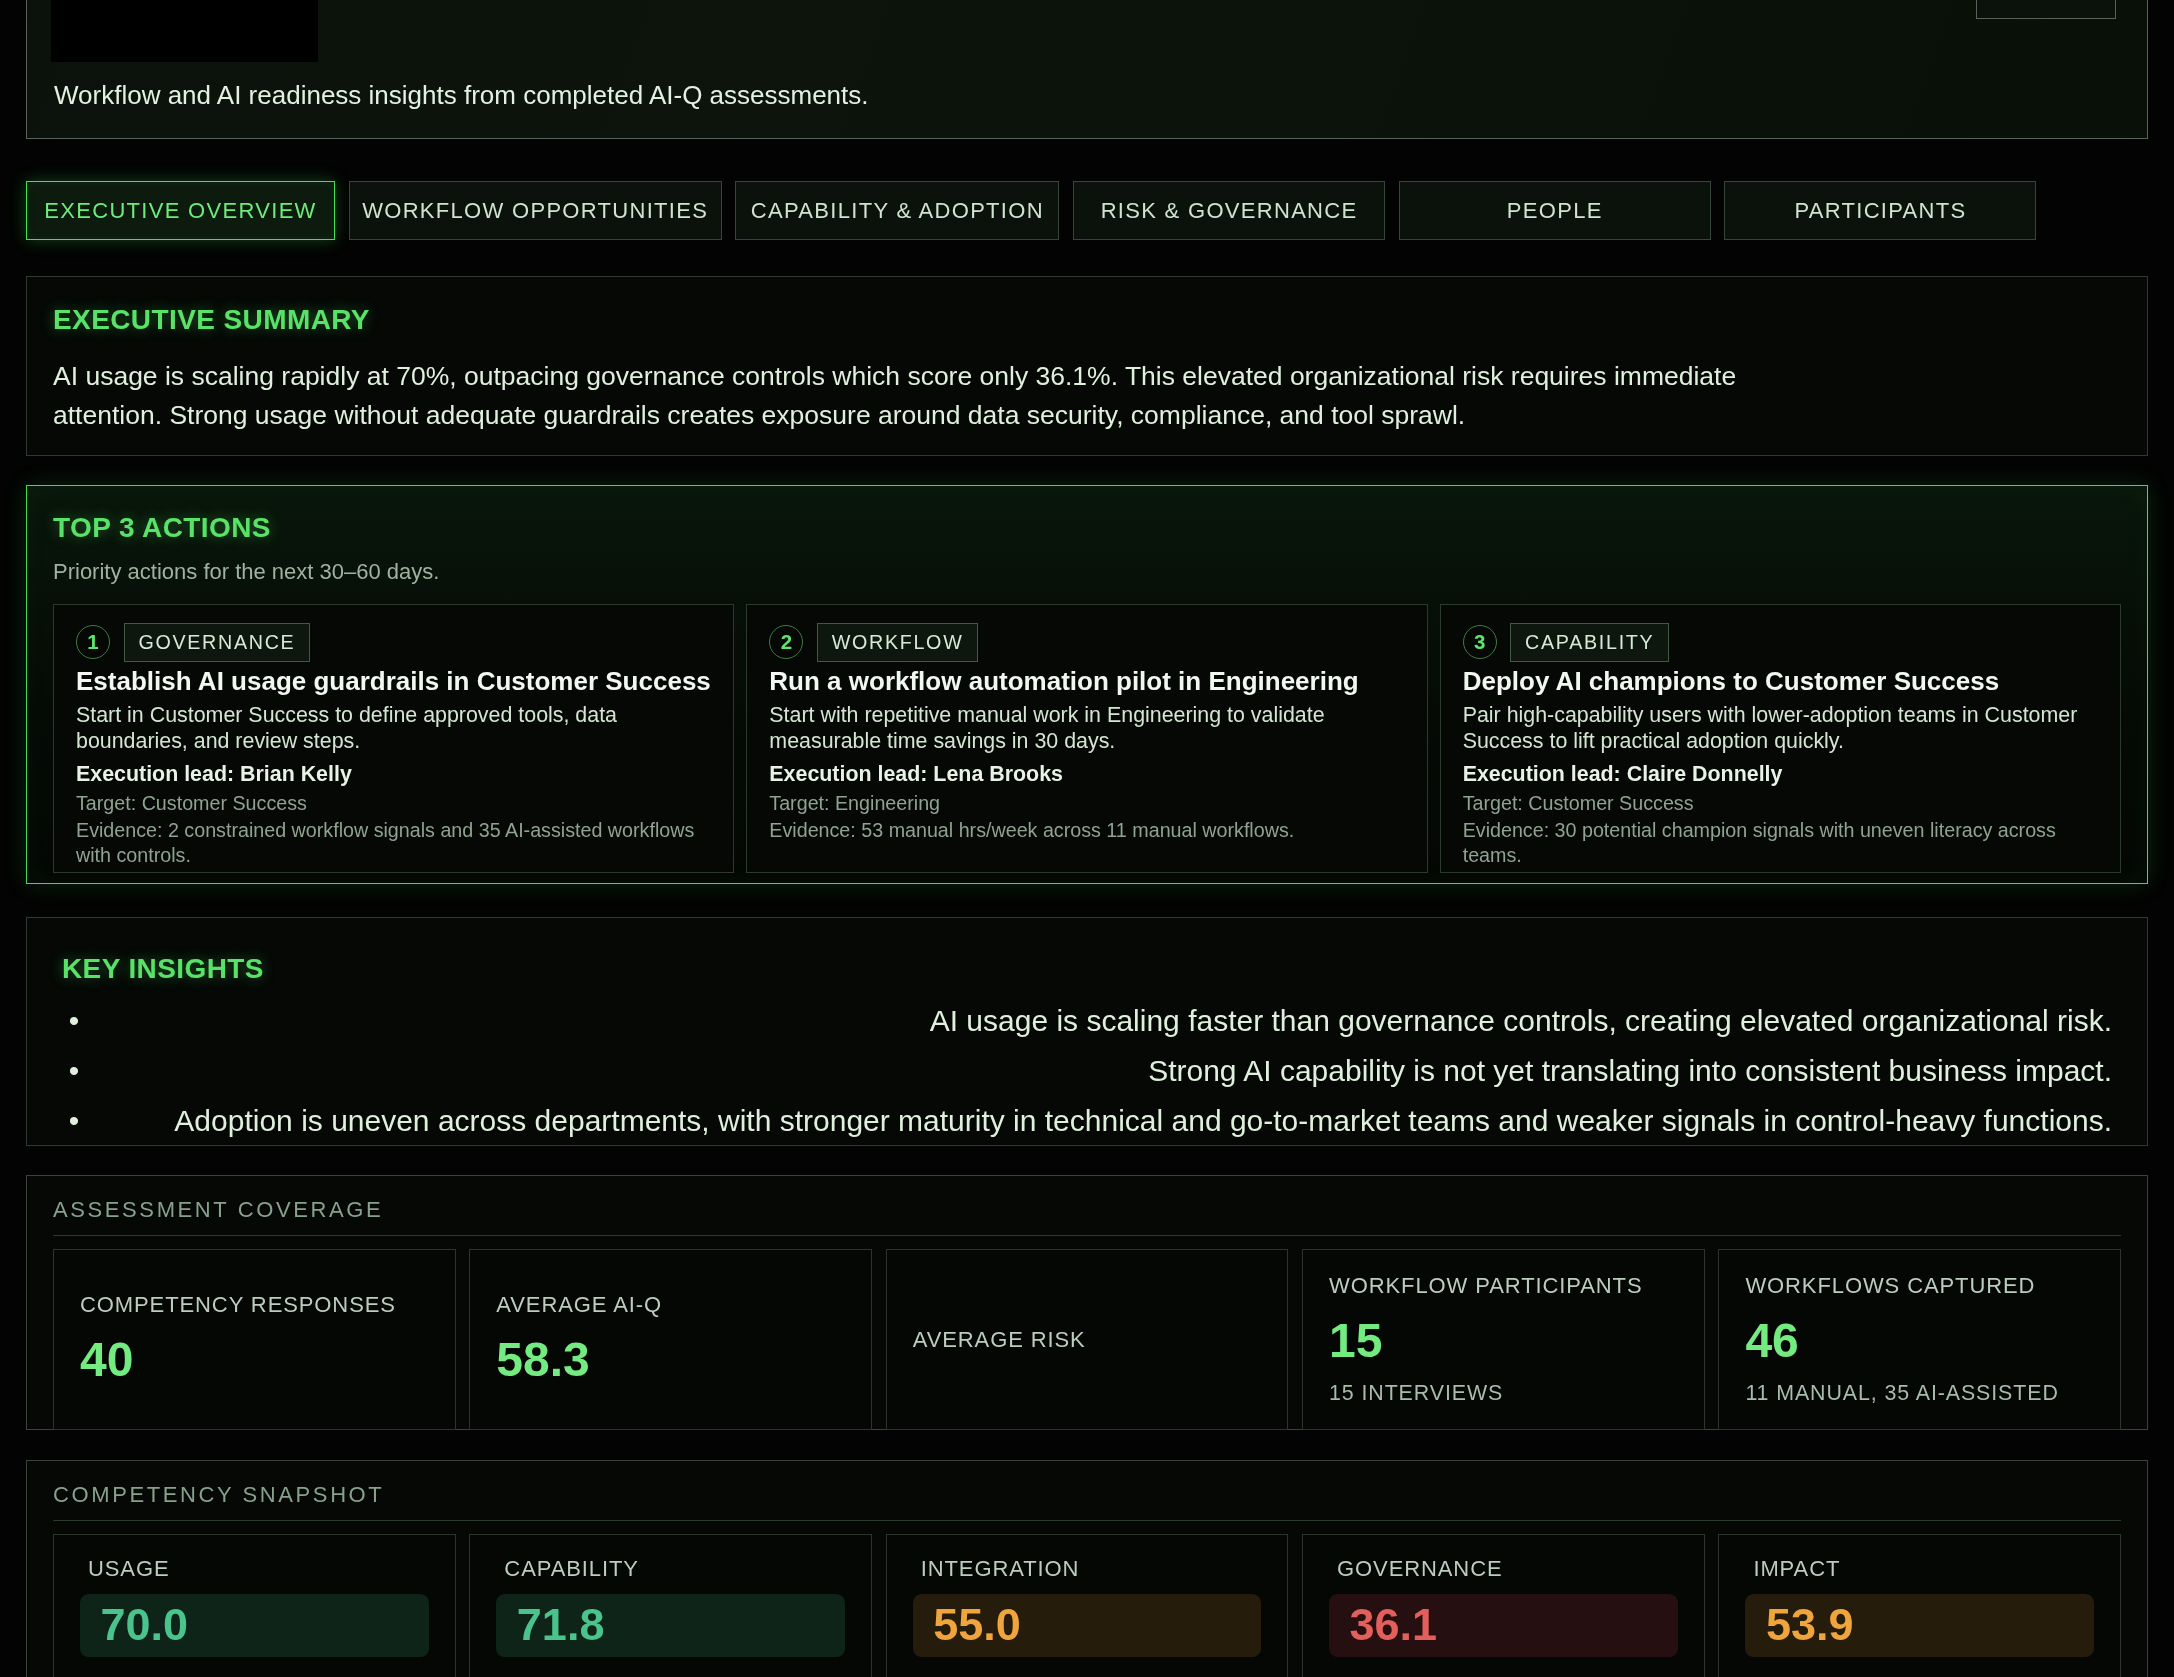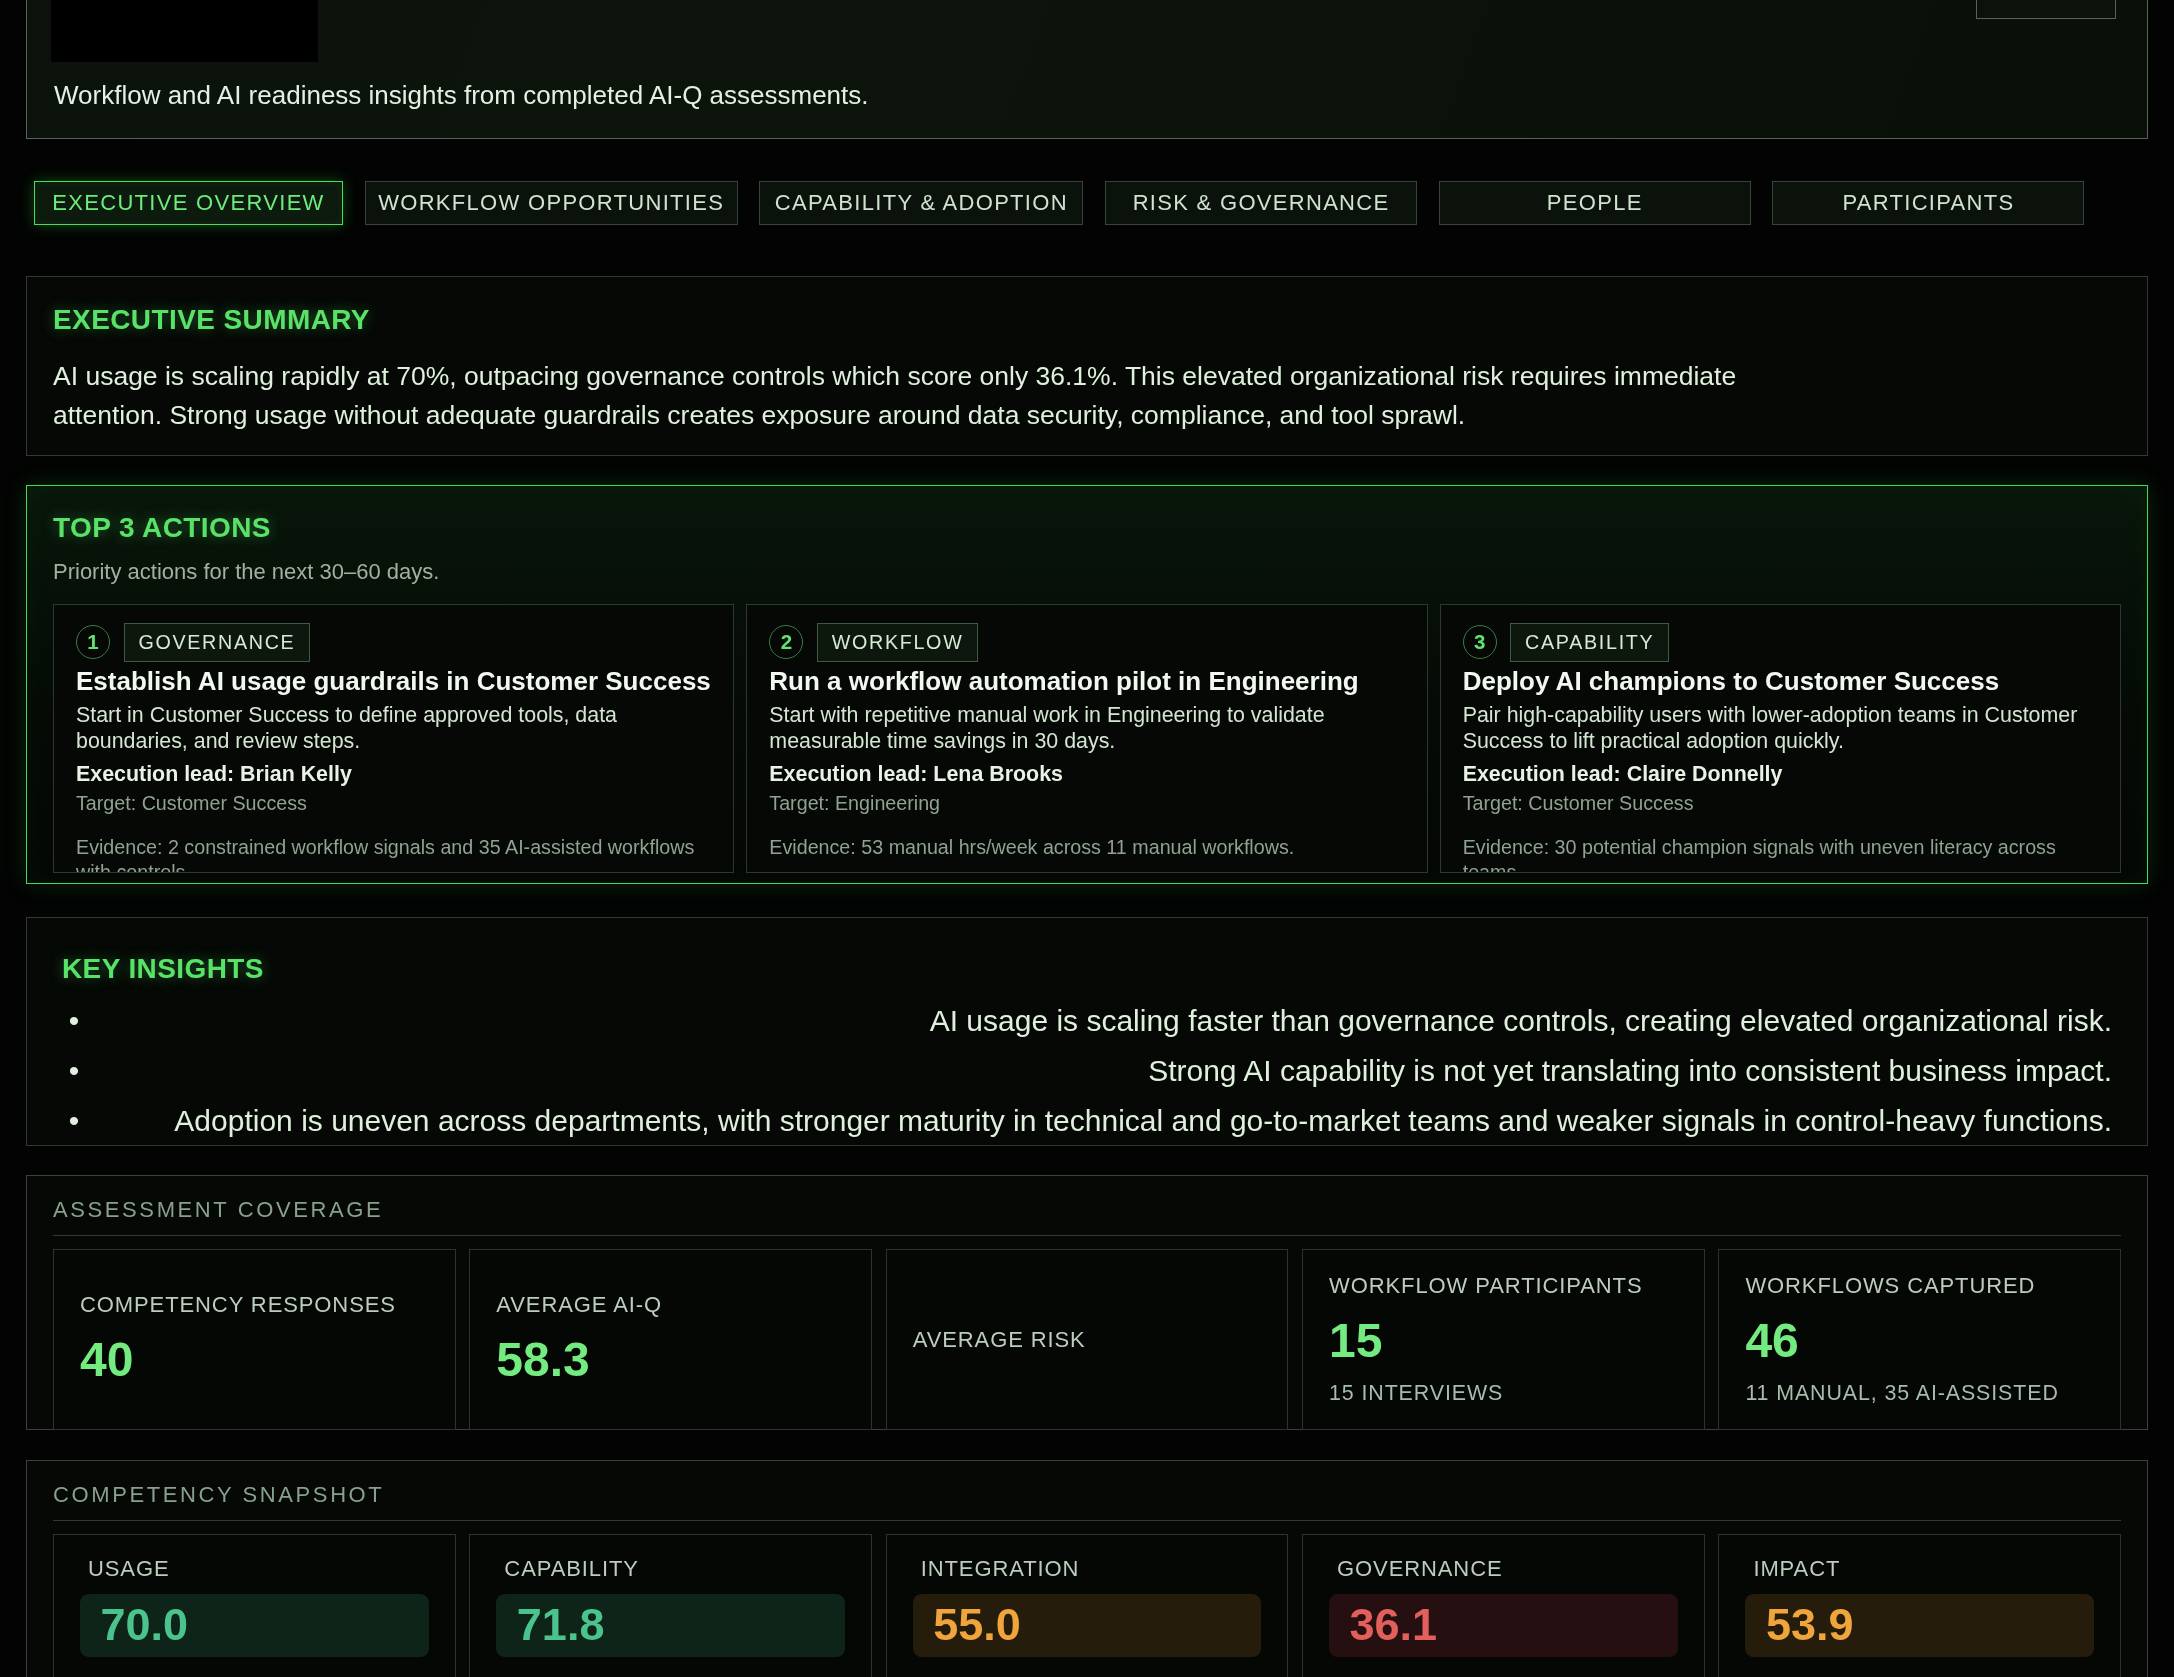--- a/index.html
+++ b/index.html
@@ -10,23 +10,23 @@
   
   .header-card { position:absolute; left:26px; right:26px; top:-39px; height:178px;
     border:1.7px solid #59615a; background:linear-gradient(110deg,#0b120b 0%,#0d140c 35%,#081007 100%); }
   .logo-redacted { position:absolute; left:24px; top:37px; width:267px; height:63px; background:#000; }
   .header-desc { position:absolute; left:27px; top:118px; font-size:26px; color:#e3f1e2; }
   .header-action { position:absolute; right:31px; top:0px; width:140px; height:57px;
     border:1.7px solid #59615a; background:#0b110b; }
 
   
   .tabs { position:absolute; left:26px; top:181px; display:flex; gap:13.7px; }
-  .tab { height:44px; display:flex; align-items:center; justify-content:center;
+  .tab { height:59px; display:flex; align-items:center; justify-content:center;
     font-size:22px; letter-spacing:1.3px; color:#cfe3cf; background:#0b110b;
-    border:1.7px solid #36453a; cursor:pointer; white-space:nowrap;margin-left:8px; }
+    border:1.7px solid #36453a; cursor:pointer; white-space:nowrap; }
   .tab[data-active="true"] { border-color:#43df55; color:#6dec7c; background:#0d1a0e;
     box-shadow:0 0 15.4px rgba(67,223,85,.30), inset 0 0 8.6px rgba(67,223,85,.08); }
   .tab-w1{width:309px}.tab-w2{width:373px}.tab-w3{width:324px}.tab-w4{width:312px}.tab-w5{width:312px}.tab-w6{width:312px}
 
   
   .section { position:absolute; left:26px; right:26px; background:#050805; border:1.7px solid #2f3a31; }
   .green-title { font-size:28px; font-weight:bold; color:#58e368; letter-spacing:0.4px;
     text-shadow:0 0 13.7px rgba(88,227,104,.40); }
 
   
@@ -43,21 +43,21 @@
   .badge-row { display:flex; align-items:center; gap:13.7px; height:33px; margin-bottom:5.1px; }
   .rank-circle { width:34px; height:34px; border-radius:50%; border:1.7px solid #3f7a46;
     display:flex; align-items:center; justify-content:center;
     font-size:20.5px; font-weight:bold; color:#5fe56e; flex:0 0 auto; }
   .cat-tag { border:1.7px solid #3e5a42; background:#0d170e; color:#d6ead6;
     font-size:19.7px; letter-spacing:1.7px; padding:6.8px 13.7px; }
   .action-title { margin-top:6.8px; font-size:26px; line-height:31px; font-weight:bold; color:#f0f8ef; }
   .action-desc { margin-top:5.1px; font-size:21.4px; line-height:26.5px; color:#d4e6d2; }
   .action-lead { margin-top:6.8px; font-size:21.4px; line-height:24px; font-weight:bold; color:#e8f3e6; }
   .action-target { margin-top:6.8px; font-size:19.7px; line-height:22px; color:#8fa390; }
-  .action-evidence { margin-top:21px; font-size:19.7px; line-height:25px; color:#8fa390; }
+  .action-evidence { margin-top:4px; font-size:19.7px; line-height:25px; color:#8fa390; }
 
   
   .sec-insights { top:917px; height:229px; padding:35px; }
   .insights-list { margin-top:20.5px; list-style:none; }
   .insights-list li { font-size:30px; line-height:29px; margin-bottom:21.4px; color:#dff0dc; padding-left:34px; position:relative;text-align:right; }
   .insights-list li::before { content:"•"; position:absolute; left:6.8px; color:#dff0dc; }
 
   
   .panel-label { font-size:22px; font-weight:normal; letter-spacing:2.6px; color:#87a18c; }
   .panel-rule { margin-top:12px; border:none; border-top:0.9px solid #2c3b2e; }

